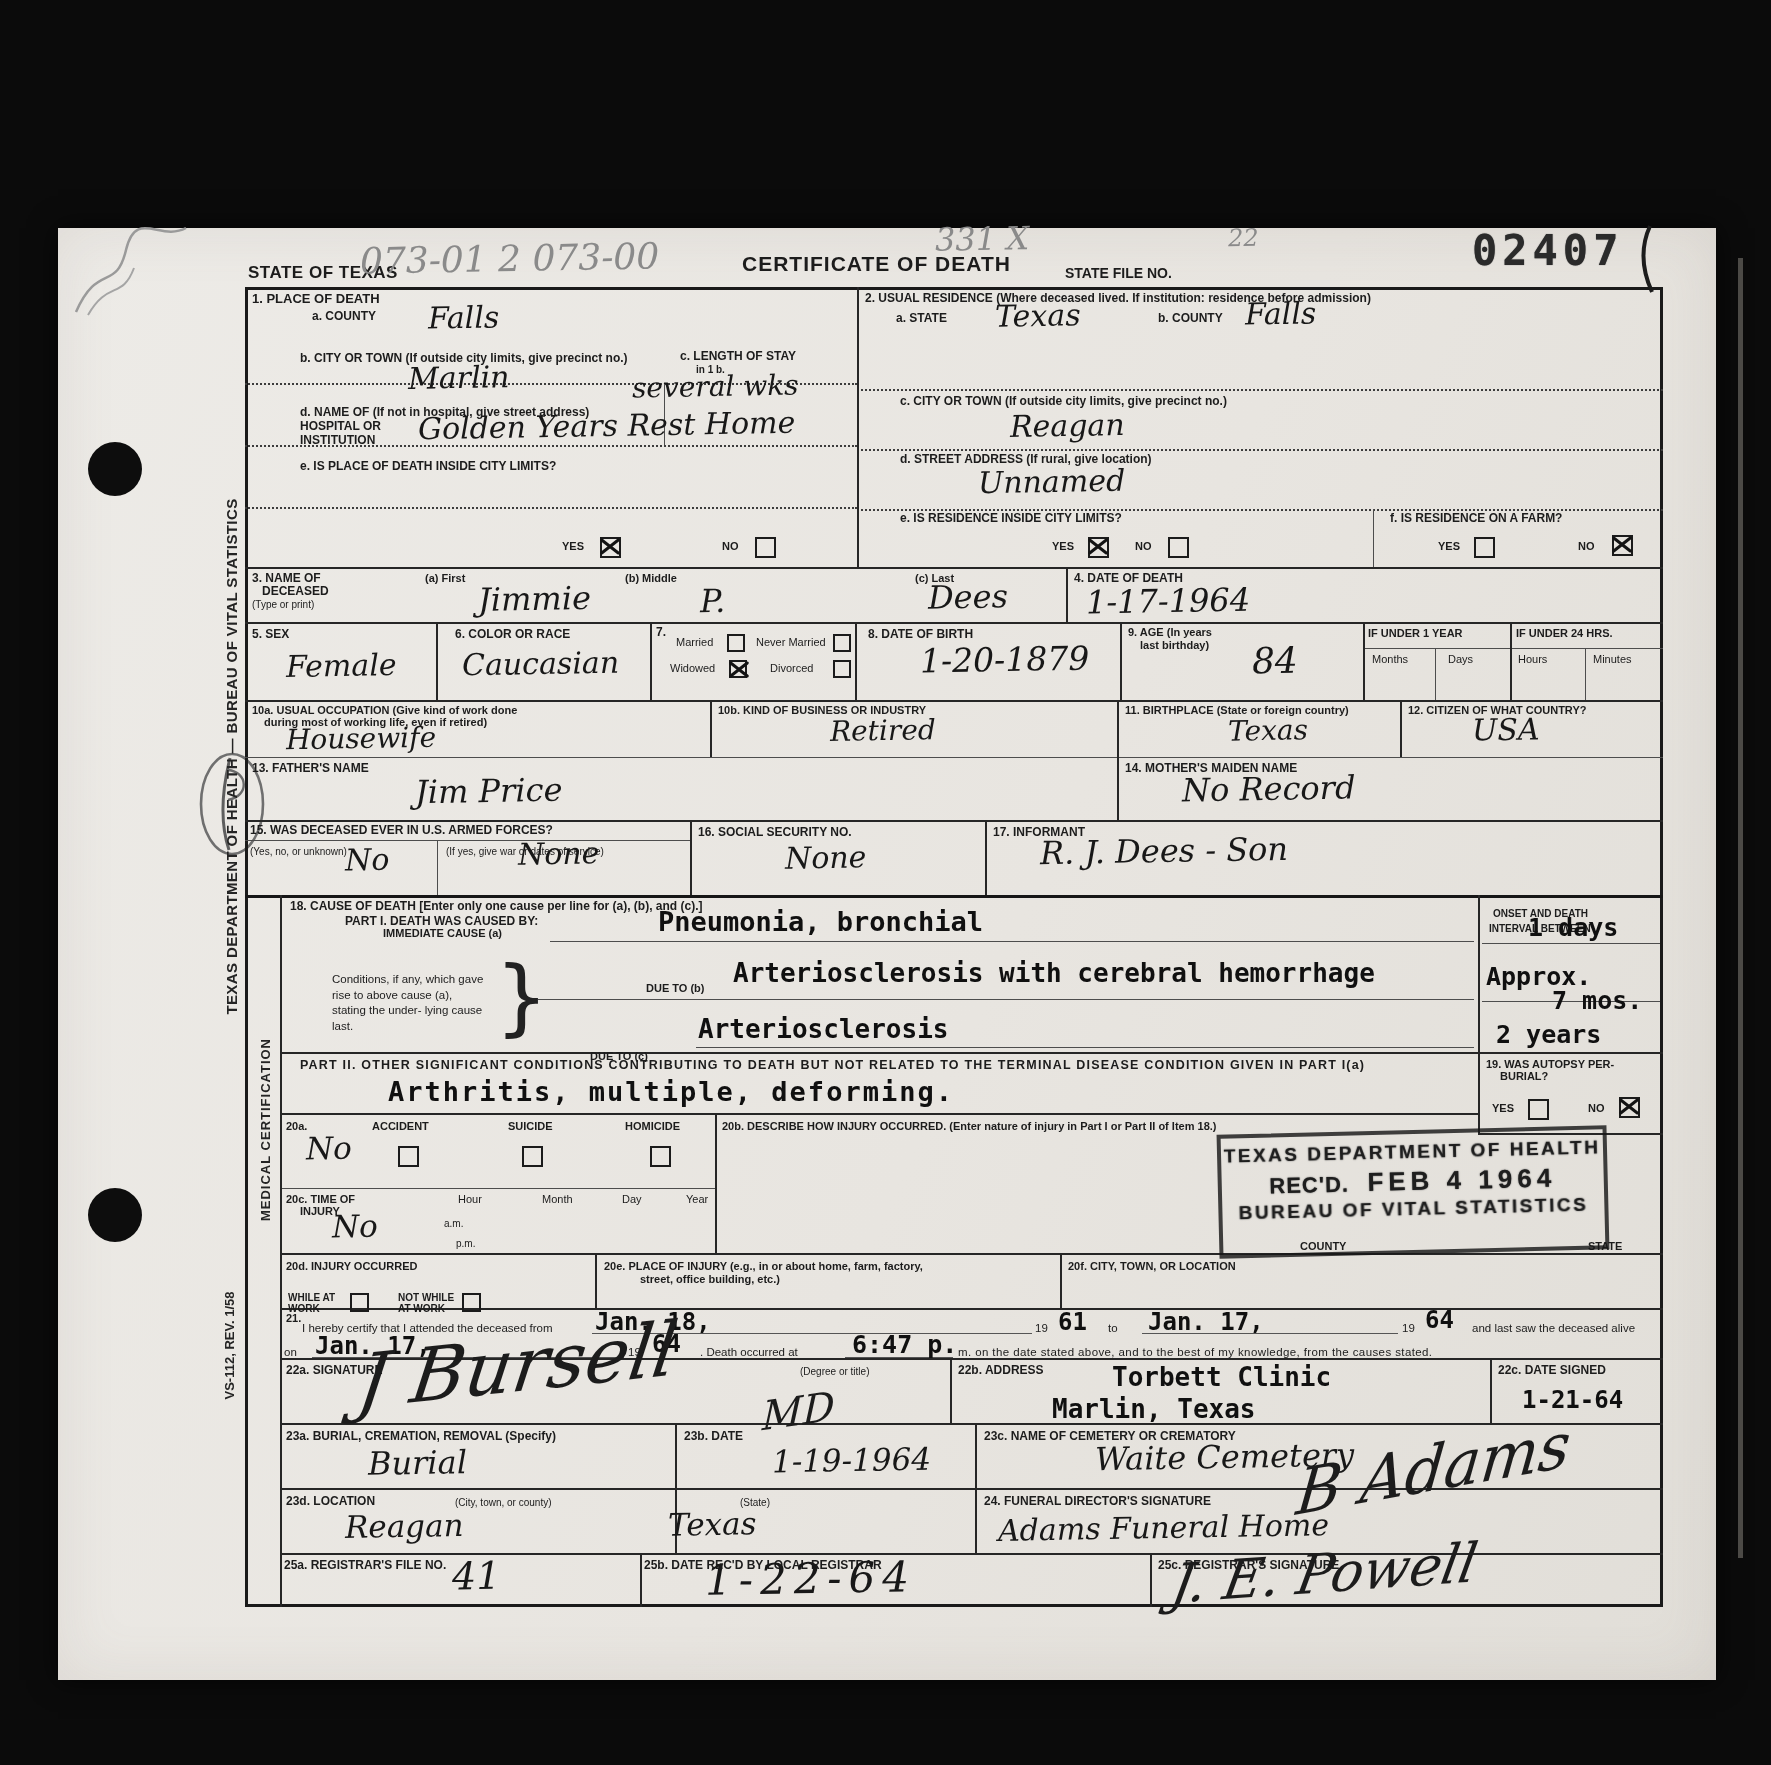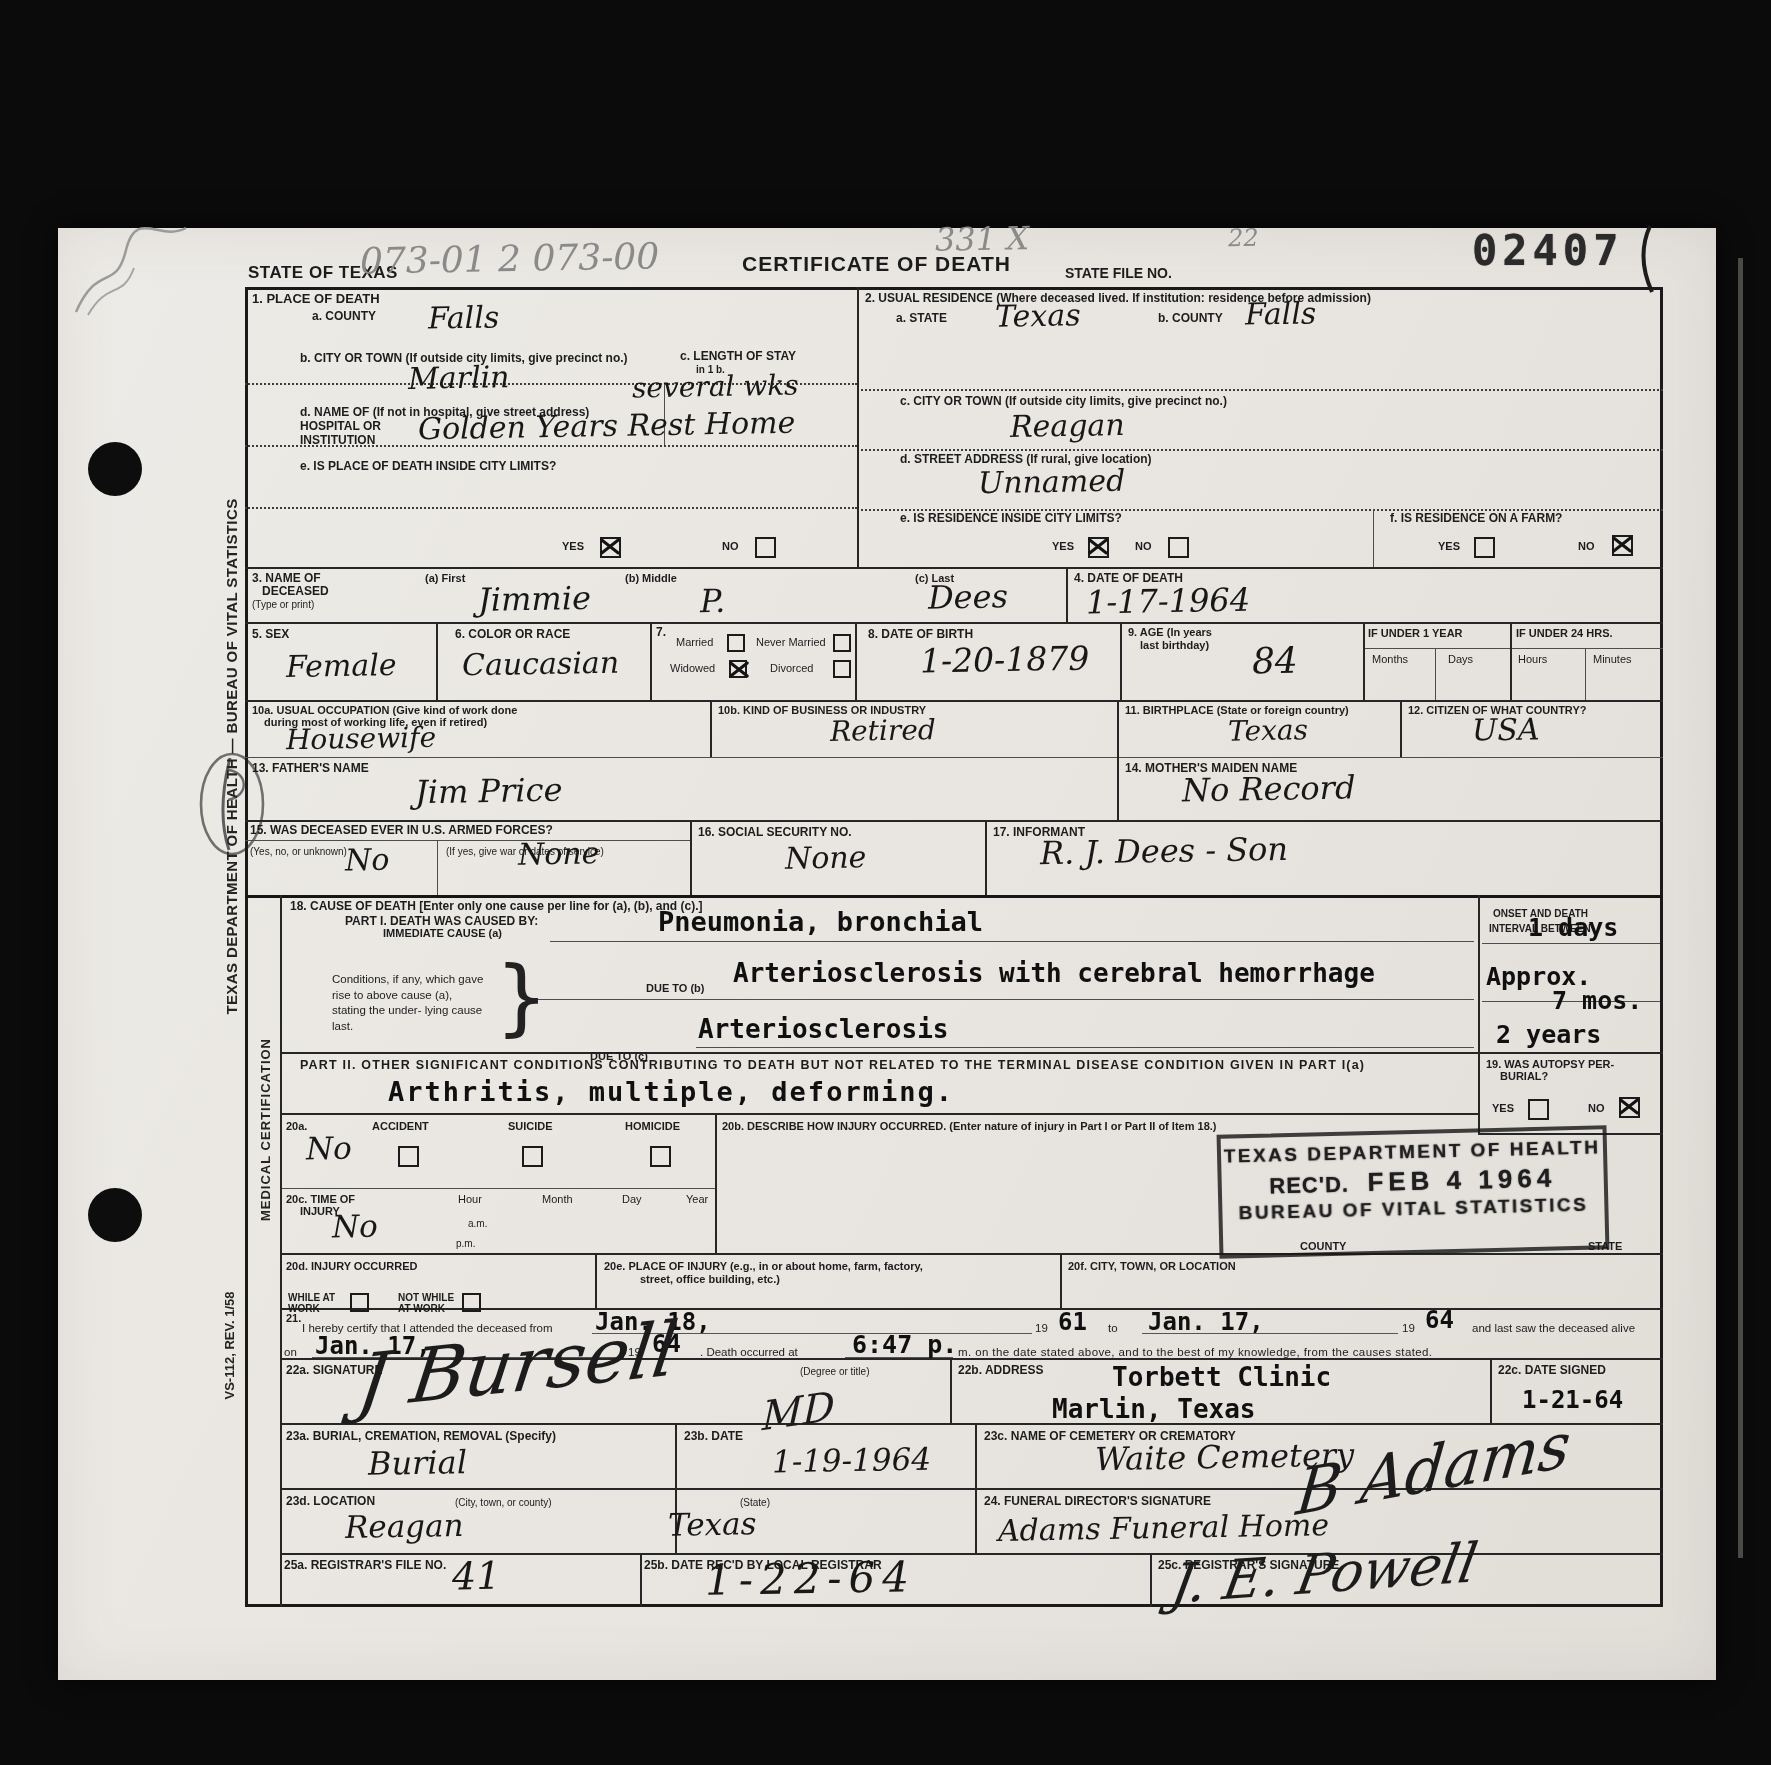--- a/index.html
+++ b/index.html
@@ -273,21 +273,21 @@
   <div class="cb" style="left:522px;top:1146px;"></div>
   <div class="cb" style="left:650px;top:1146px;"></div>
   <div class="lbl s11" style="left:722px;top:1120px;">20b. DESCRIBE HOW INJURY OCCURRED. (Enter nature of injury in Part I or Part II of Item 18.)</div>
   <div class="lbl s11" style="left:286px;top:1193px;">20c. TIME OF</div>
   <div class="lbl s11" style="left:300px;top:1205px;">INJURY</div>
   <div class="hw" style="left:332px;top:1208px;font-size:31px;">No</div>
   <div class="lbl s11 nb" style="left:458px;top:1193px;">Hour</div>
   <div class="lbl s11 nb" style="left:542px;top:1193px;">Month</div>
   <div class="lbl s11 nb" style="left:622px;top:1193px;">Day</div>
   <div class="lbl s11 nb" style="left:686px;top:1193px;">Year</div>
-  <div class="lbl s10 nb" style="left:468px;top:1218px;text-align:right;">a.m.</div>
+  <div class="lbl s10 nb" style="left:444px;top:1218px;text-align:right;">a.m.</div>
   <div class="lbl s10 nb" style="left:456px;top:1238px;">p.m.</div>
   <div class="lbl s11" style="left:286px;top:1260px;">20d. INJURY OCCURRED</div>
   <div class="lbl s10" style="left:288px;top:1292px;">WHILE AT</div>
   <div class="lbl s10" style="left:288px;top:1303px;">WORK</div>
   <div class="cb" style="left:350px;top:1293px;width:15px;height:15px;"></div>
   <div class="lbl s10" style="left:398px;top:1292px;">NOT WHILE</div>
   <div class="lbl s10" style="left:398px;top:1303px;">AT WORK</div>
   <div class="cb" style="left:462px;top:1293px;width:15px;height:15px;"></div>
   <div class="lbl s11" style="left:604px;top:1260px;">20e. PLACE OF INJURY (e.g., in or about home, farm, factory,</div>
   <div class="lbl s11" style="left:640px;top:1273px;">street, office building, etc.)</div>

